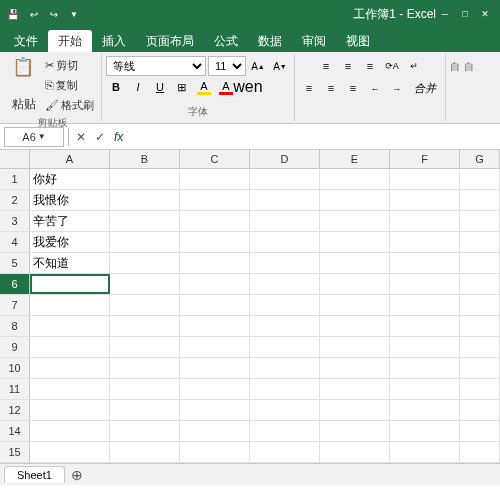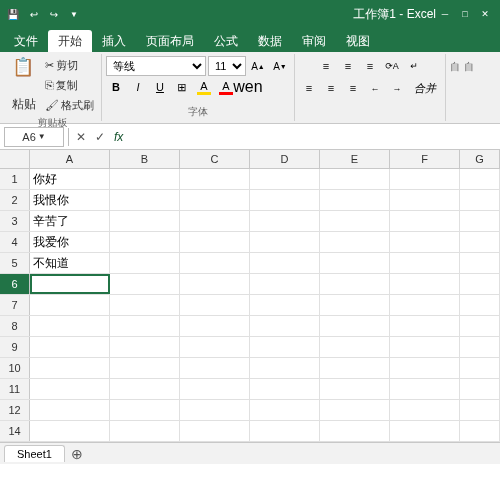--- a/index.html
+++ b/index.html
@@ -535,19 +535,29 @@
       <div class="sheet-row">
         <div class="row-num">14</div>
         <div class="sheet-cell col-a"></div>
         <div class="sheet-cell col-b"></div>
         <div class="sheet-cell col-c"></div>
         <div class="sheet-cell col-d"></div>
         <div class="sheet-cell col-e"></div>
         <div class="sheet-cell col-f"></div>
         <div class="sheet-cell col-g"></div>
       </div>
+      <div class="sheet-row">
+        <div class="row-num">15</div>
+        <div class="sheet-cell col-a"></div>
+        <div class="sheet-cell col-b"></div>
+        <div class="sheet-cell col-c"></div>
+        <div class="sheet-cell col-d"></div>
+        <div class="sheet-cell col-e"></div>
+        <div class="sheet-cell col-f"></div>
+        <div class="sheet-cell col-g"></div>
+      </div>
     </div>
 </div>
 
 <div class="sheet-tabs">
   <div class="sheet-tab">Sheet1</div>
   <div style="font-size:14px; cursor:pointer; margin-left:4px; color:#555;">⊕</div>
 </div>
 
 </body></html>

